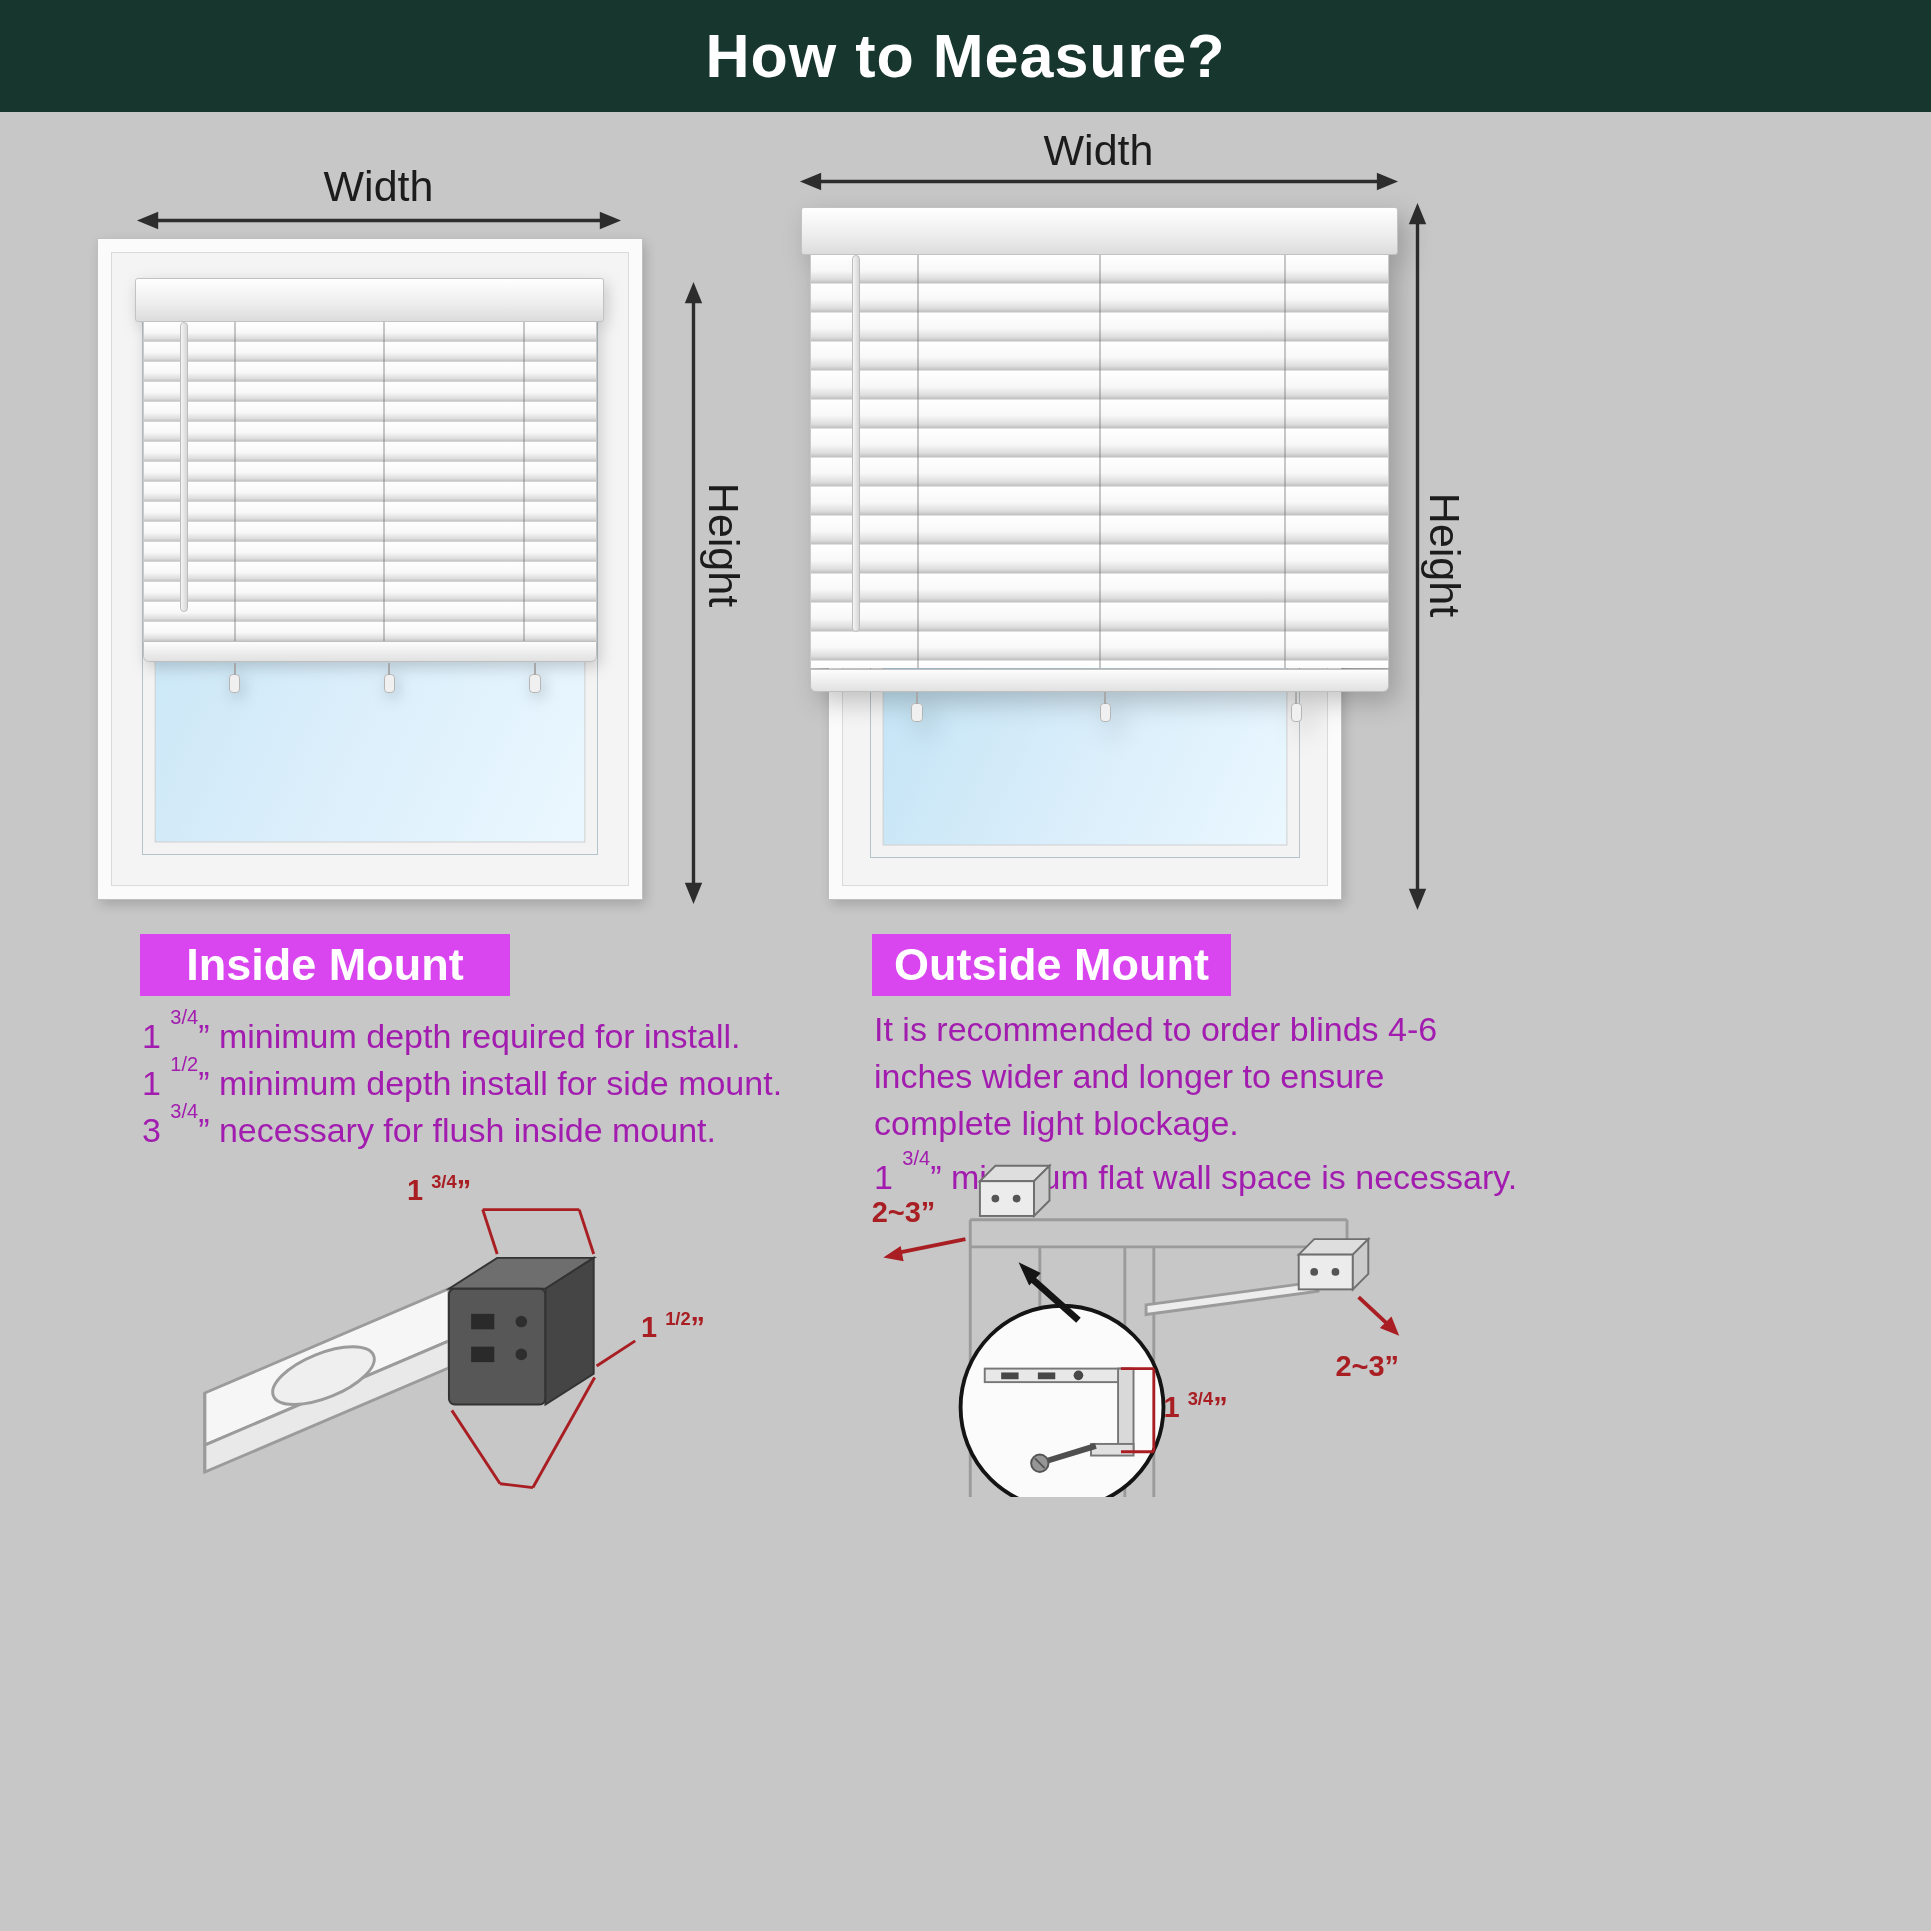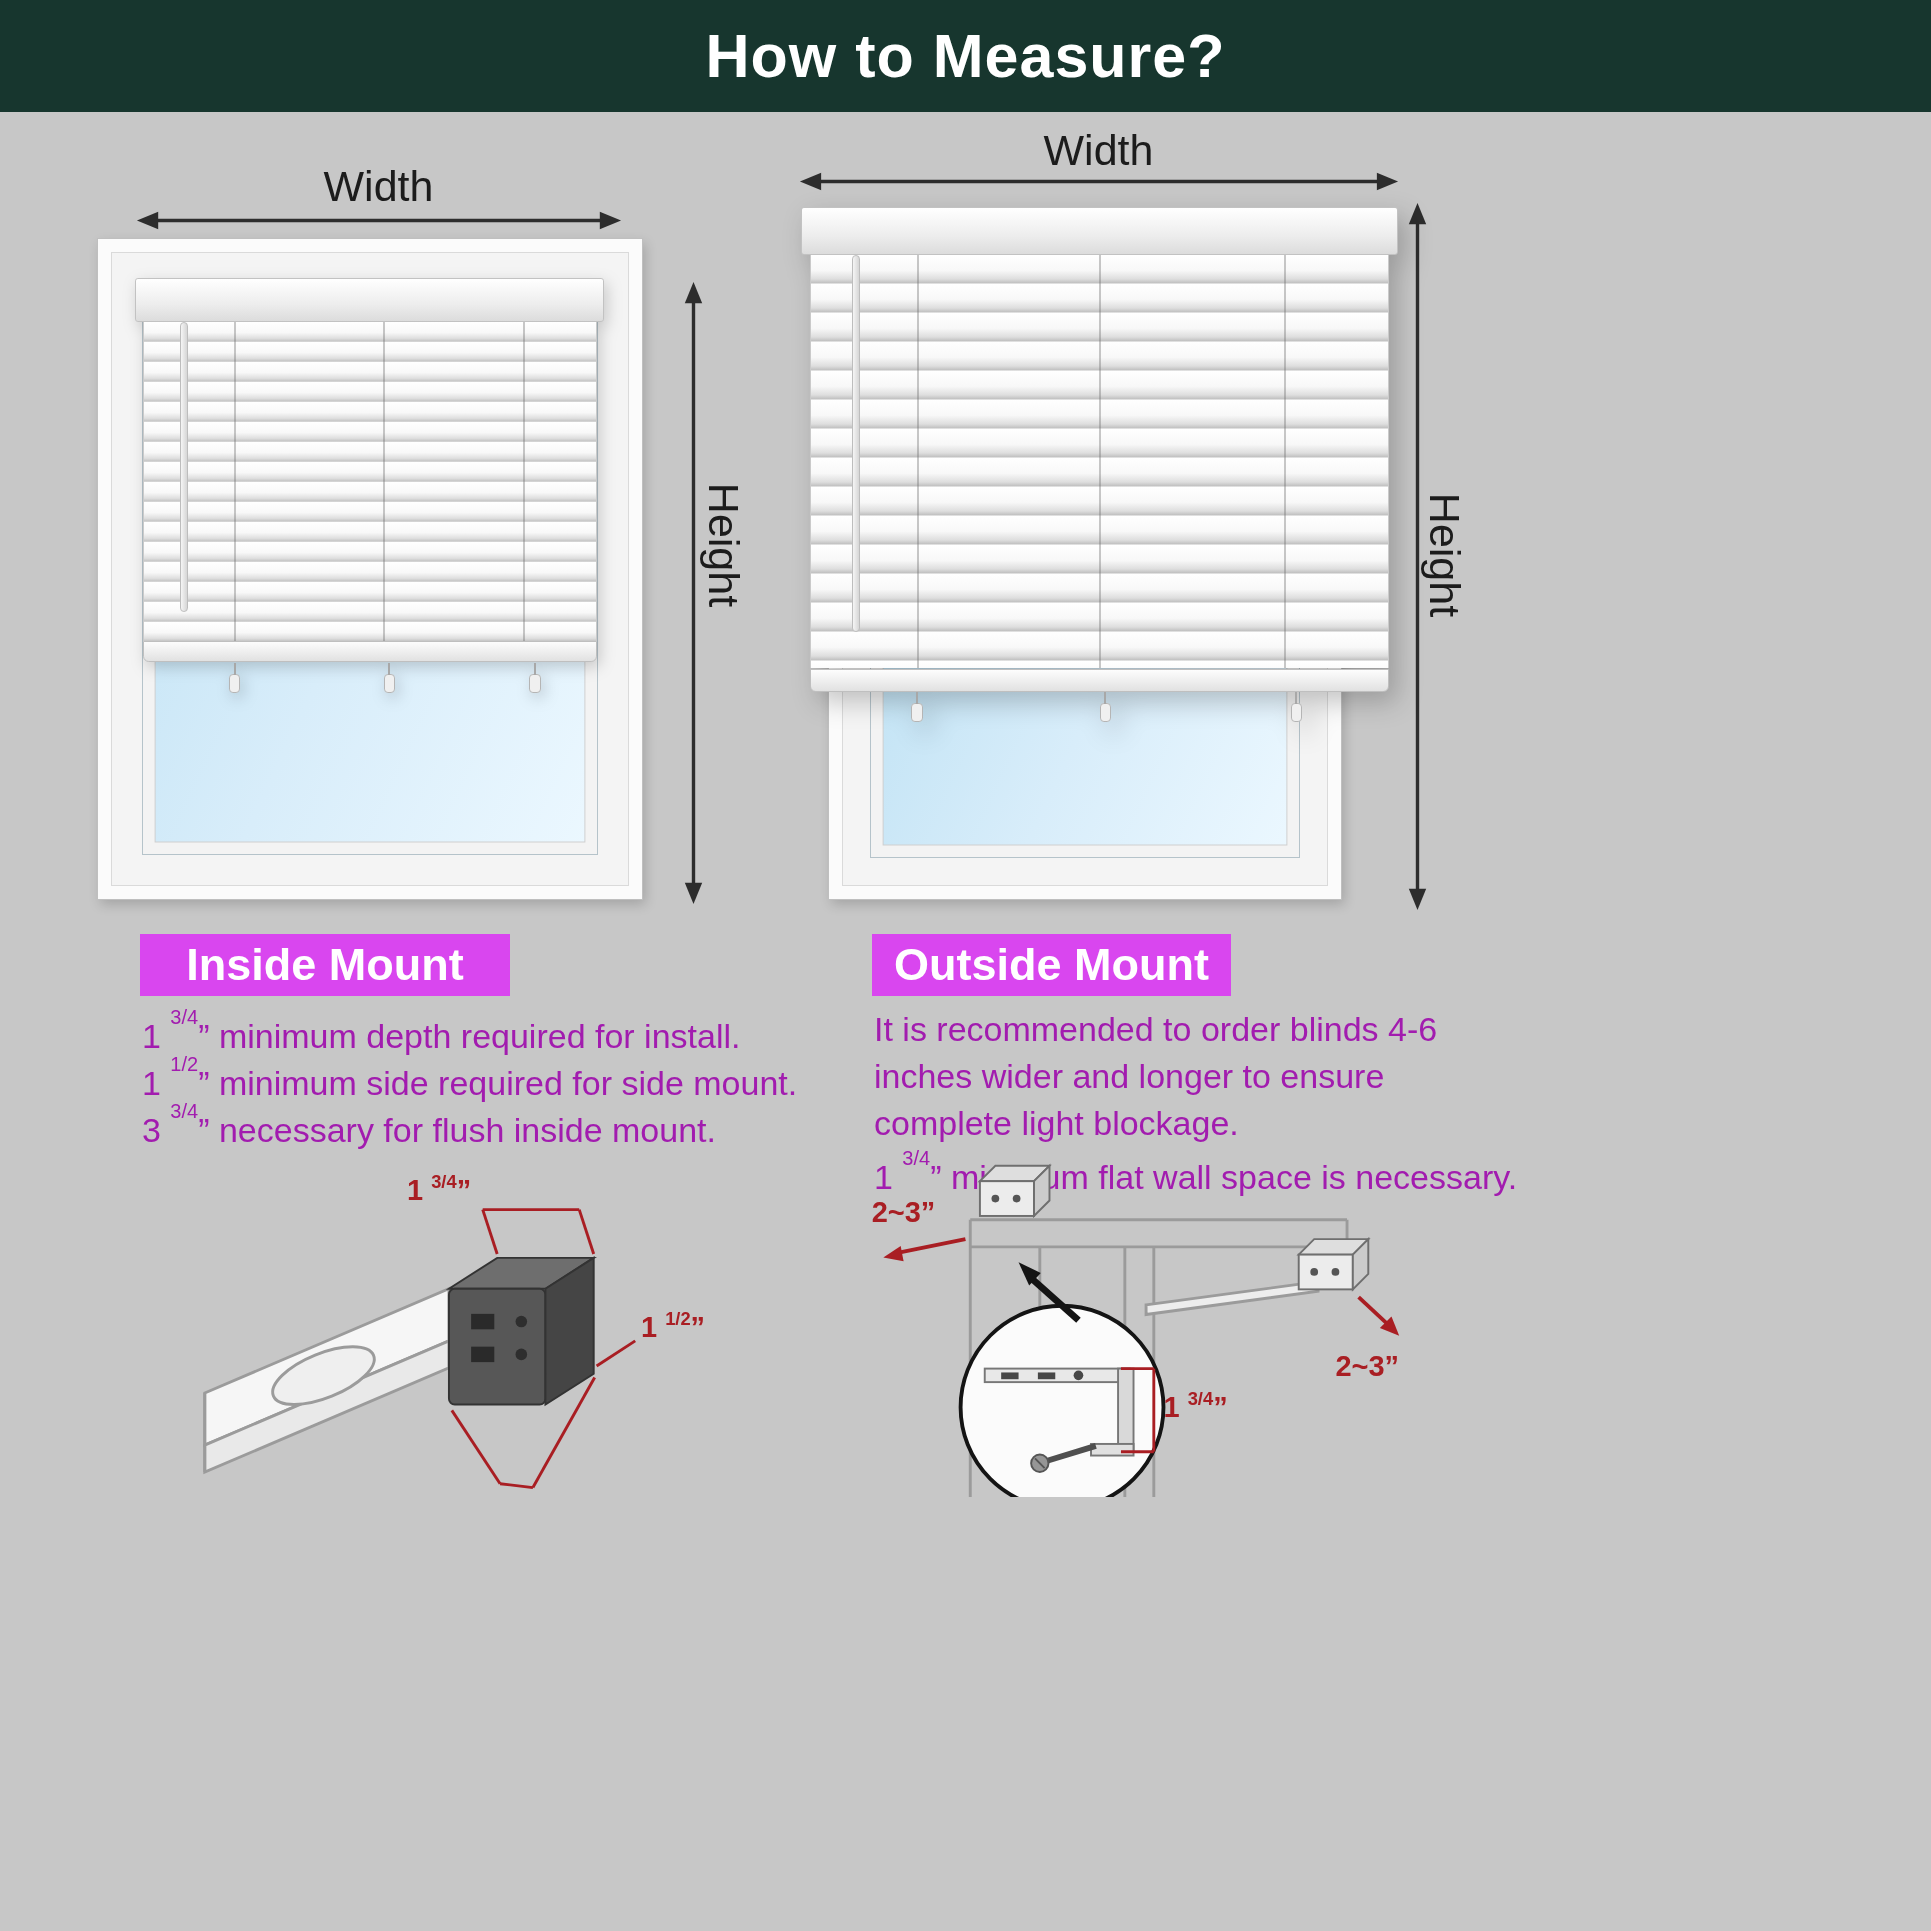--- a/index.html
+++ b/index.html
@@ -168,21 +168,21 @@
     <line x1="16" y1="22" x2="16" y2="714"></line>
     <polygon points="16,2 7,24 25,24"></polygon>
     <polygon points="16,734 7,712 25,712"></polygon>
   </svg>
   <div class="dim-label vlabel lbl-height-right">Height</div>
 
   <div class="mount-h inside">Inside Mount</div>
 
   <div class="copy inside-copy">
     <div class="line"><span>1 </span><sup class="frac">3/4</sup><span>” minimum depth required for install.</span><span class="b"></span></div>
-    <div class="line"><span>1 </span><sup class="frac">1/2</sup><span>” minimum side required for </span><span class="b">side mount.</span></div>
+    <div class="line"><span>1 </span><sup class="frac">1/2</sup><span>” minimum depth install for </span><span class="b">side mount.</span></div>
     <div class="line"><span>3 </span><sup class="frac">3/4</sup><span>” necessary for flush </span><span class="b">inside mount.</span></div>
   </div>
 
   <svg class="bracket-svg bracket-inside" viewBox="0 0 555 430">
 
     <g stroke="#9b9b9b" stroke-width="3" fill="#f6f6f6">
       <polygon points="12,258 265,150 265,204 12,312"></polygon>
       <polygon points="12,312 265,204 265,232 12,340" fill="#e9e9e9"></polygon>
       <ellipse cx="135" cy="240" rx="56" ry="23" transform="rotate(-22 135 240)" fill="#efefef"></ellipse>
       <line x1="12" y1="258" x2="12" y2="340"></line>

